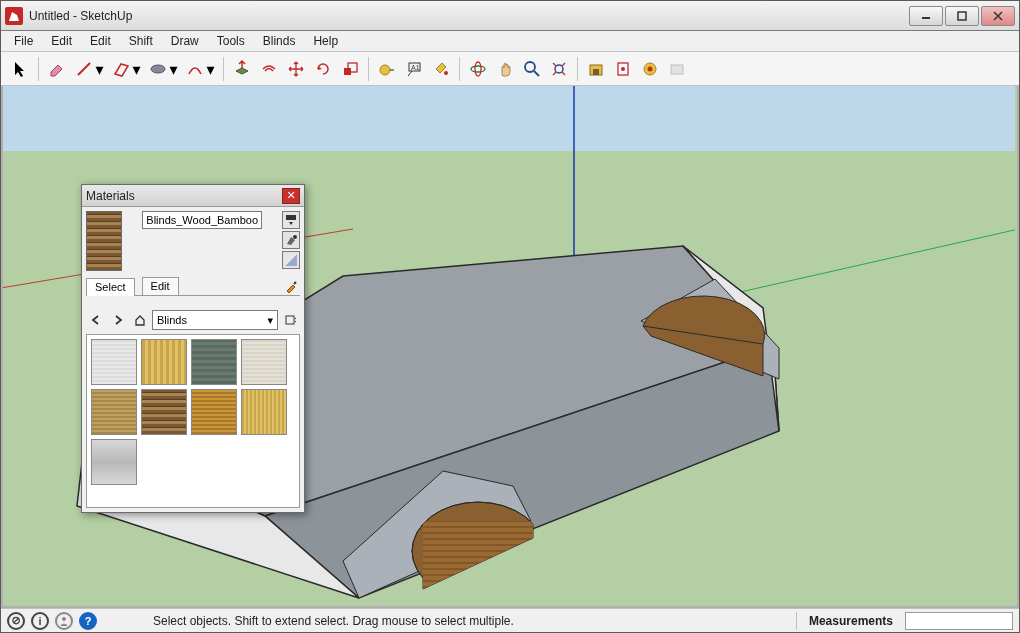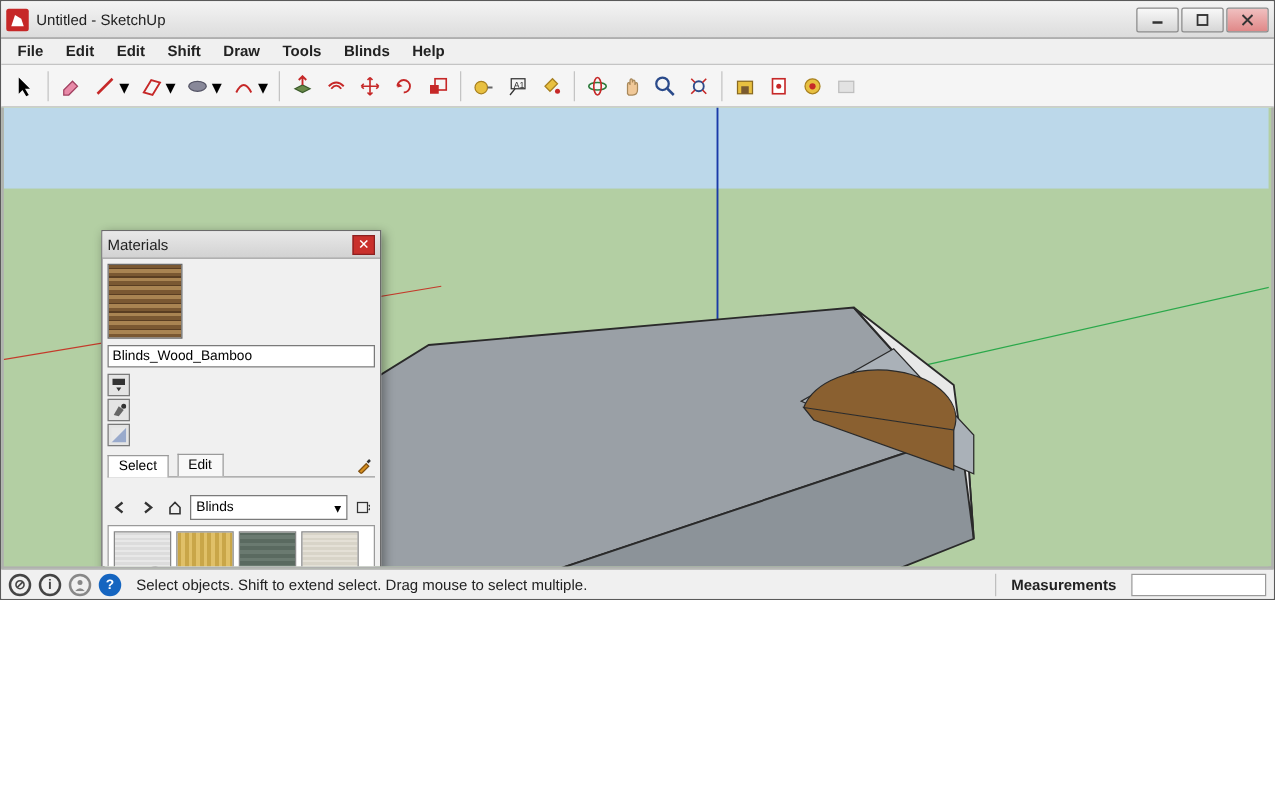--- a/index.html
+++ b/index.html
@@ -1,45 +1,45 @@
 <!DOCTYPE html>
 <html><head>
 <meta charset="utf-8">
 <style>
 * { margin: 0; padding: 0; box-sizing: border-box; font-family: "Segoe UI", Tahoma, sans-serif; }
 body { width: 1020px; height: 633px; overflow: hidden; background: #fff; }
 
-.window { width:1020px; height:480px; border:1px solid #5a5a5a; background:#fff; display:flex; flex-direction:column; }
+.window { width:1020px; height:633px; border:1px solid #5a5a5a; background:#fff; display:flex; flex-direction:column; }
 
 .titlebar { height:30px; background:linear-gradient(#f4f4f4,#dcdcdc); border-bottom:1px solid #7a7a7a; display:flex; align-items:center; padding:0 4px; }
 .titlebar .app-icon { width:18px; height:18px; background:#c62828; border-radius:2px; margin-right:6px; display:flex; align-items:center; justify-content:center; }
 .titlebar .app-icon svg { width:12px; height:12px; }
 .titlebar .title { font-size:12px; color:#222; flex:1; }
 .winbtns { display:flex; gap:0; }
 .winbtn { width:34px; height:20px; border:1px solid #8a8a8a; background:linear-gradient(#f8f8f8,#d6d6d6); display:flex; align-items:center; justify-content:center; font-size:11px; color:#333; margin-left:2px; border-radius:2px; }
 .winbtn.close { background:linear-gradient(#f0c0c0,#e08888); }
 
 .menubar { height:21px; background:#f0f0f0; border-bottom:1px solid #c4c4c4; display:flex; align-items:center; padding:0 4px; font-size:12px; color:#222; }
-.menubar .menu { padding:18px 9px; cursor:default;font-weight:bold; }
+.menubar .menu { padding:18px 9px; cursor:default; }
 
 .toolbar { height:34px; background:#f5f5f5; border-bottom:1px solid #bfbfbf; display:flex; align-items:center; padding:2px 6px; gap:1px; }
 .tbtn { width:26px; height:26px; display:flex; align-items:center; justify-content:center; border:1px solid transparent; cursor:default; position:relative; }
 .tbtn .dd { position:absolute; right:-8px; top:0; width:9px; height:26px; display:flex; align-items:center; justify-content:center; }
 .tbtn.has-dd { margin-right:10px; }
 .tsep { width:1px; height:24px; background:#c4c4c4; margin:0 4px; }
 
 .viewport { flex:1; position:relative; overflow:hidden; background:#b3cfa3; border:2px solid #b0b0b0; border-top:none; margin:0; }
 .viewport svg.scene { position:absolute; top:0; left:0; }
 
 .materials-panel { position:absolute; top:98px; left:78px; width:224px; background:#f0f0f0; border:1px solid #6a6a6a; box-shadow:2px 2px 8px rgba(0,0,0,0.4); }
 .mp-title { height:22px; background:linear-gradient(#e8e8e8,#d2d2d2); border-bottom:1px solid #9a9a9a; display:flex; align-items:center; padding:0 4px; font-size:12px; color:#222; }
 .mp-title span { flex:1; }
 .mp-close { width:18px; height:16px; background:#c9302c; color:#fff; font-size:11px; display:flex; align-items:center; justify-content:center; border:1px solid #8a2020; }
 .mp-body { padding:4px; }
-.mp-row1 { display:flex; gap:5px;flex-direction:column; }
+.mp-row1 { display:flex; gap:20px; }
 .swatch-big { width:60px; height:60px; border:1px solid #6a6a6a; background:repeating-linear-gradient(0deg,#7a5832 0 3px,#a98452 3px 6px,#5a3e22 6px 7px); }
 .mp-name-wrap { flex:1; display:flex; flex-direction:column; gap:2px; }
 .mp-name { height:18px; border:1px solid #7a7a7a; background:#fff; font-size:11px; padding:0 3px; display:flex; align-items:center; }
 .mp-sidebtns { display:flex; flex-direction:column; gap:2px; }
 .mp-sb { width:18px; height:18px; border:1px solid #7a7a7a; background:#e4e4e4; display:flex; align-items:center; justify-content:center; font-size:12px; }
 
 .mp-tabs { margin-top:6px; display:flex; border-bottom:1px solid #9a9a9a; font-size:11px; }
 .mp-tab { padding:2px 8px; border:1px solid #9a9a9a; border-bottom:none; background:#f8f8f8; margin-right:7px; }
 .mp-tab.active { background:#fff; position:relative; top:1px; }
 .mp-eyedrop { margin-left:auto; width:18px; height:18px; display:flex; align-items:center; justify-content:center; }
@@ -59,21 +59,21 @@
 .th-f { background:repeating-linear-gradient(0deg,#7a5832 0 3px,#a98452 3px 6px,#5a3e22 6px 7px); }
 .th-g { background:repeating-linear-gradient(0deg,#aa7a28 0 2px,#c89838 2px 4px); }
 .th-h { background:repeating-linear-gradient(90deg,#c9a648 0 2px,#e0c068 2px 4px); }
 .th-i { background:linear-gradient(#d8d8d8,#b8b8b8,#d8d8d8); }
 
 .statusbar { height:24px; background:#f0f0f0; border-top:1px solid #bfbfbf; display:flex; align-items:center; padding:0 6px; font-size:12px; color:#222; gap:6px; }
 .sb-icon { width:18px; height:18px; border:2px solid #444; border-radius:50%; display:flex; align-items:center; justify-content:center; font-size:11px; color:#444; font-weight:bold; }
 .sb-icon.grey { border-color:#888; color:#888; }
 .sb-icon.blue { border-color:#1565c0; color:#1565c0; background:#1565c0; }
 .sb-icon.blue::after { content:"?"; color:#fff; }
-.sb-text { flex:1; padding-left:6px; }
+.sb-text { flex:1; padding-left:6px;margin-left:44px; }
 .sb-sep { width:1px; height:18px; background:#bfbfbf; }
 .sb-meas-label { padding:0 6px;font-weight:bold; }
 .sb-meas-box { width:108px; height:18px; border:1px solid #9a9a9a; background:#fff; }
 </style>
 </head>
 <body>
 
 <div class="window">
 
   <div class="titlebar">

